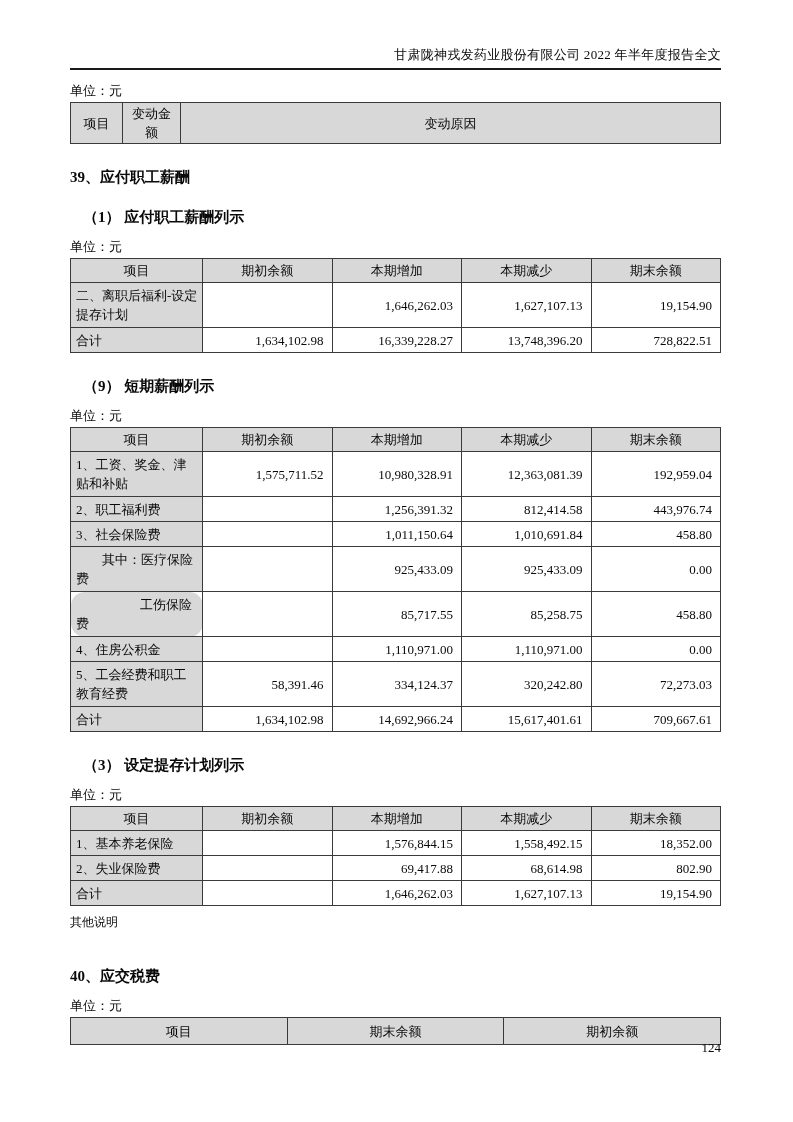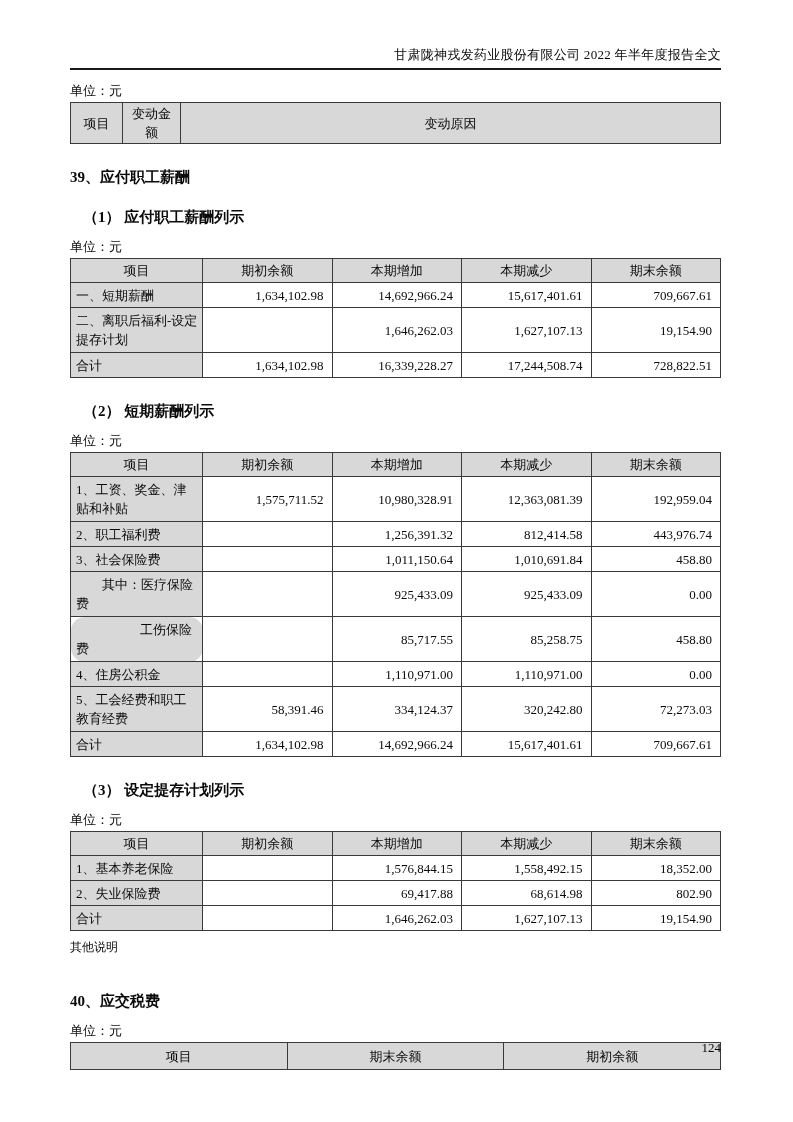--- a/index.html
+++ b/index.html
@@ -99,45 +99,38 @@
         <col class="c-val">
       </colgroup>
     <tbody>
         <tr>
       <th>项目</th>
       <th>期初余额</th>
       <th>本期增加</th>
       <th>本期减少</th>
       <th>期末余额</th>
     </tr>
-    <tr class="r1">
-      <td class="item">一、短期薪酬</td>
-      <td class="num">1,634,102.98</td>
-      <td class="num">14,692,966.24</td>
-      <td class="num">15,617,401.61</td>
-      <td class="num">709,667.61</td>
-    </tr>
     <tr class="r2">
       <td class="item">二、离职后福利-设定提存计划</td>
       <td class="num"></td>
       <td class="num">1,646,262.03</td>
       <td class="num">1,627,107.13</td>
       <td class="num">19,154.90</td>
     </tr>
     <tr class="r1">
       <td class="item">合计</td>
       <td class="num">1,634,102.98</td>
       <td class="num">16,339,228.27</td>
-      <td class="num">17,244,508.74</td>
+      <td class="num">13,748,396.20</td>
       <td class="num">728,822.51</td>
     </tr>
   </tbody>
     </table>
 
-  <div class="sub-heading mt">（2） 短期薪酬列示</div>
+  <div class="sub-heading mt">（9） 短期薪酬列示</div>
 
   <div class="unit-row">单位：元</div>
 
   <table>
     <colgroup>
         <col class="c-item">
         <col class="c-val">
         <col class="c-val">
         <col class="c-val">
         <col class="c-val">

